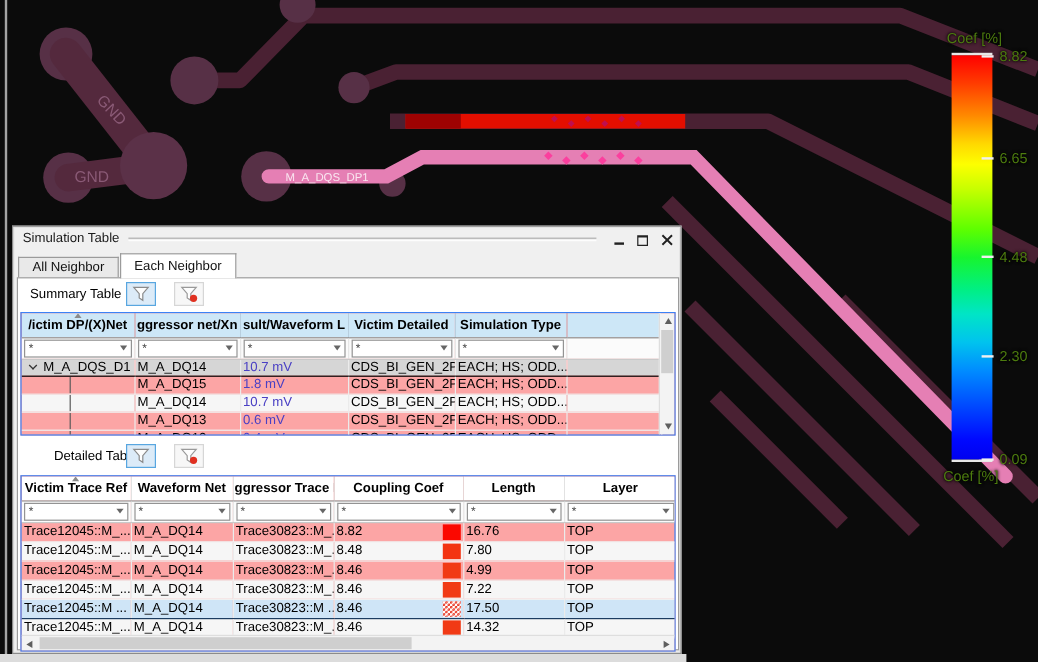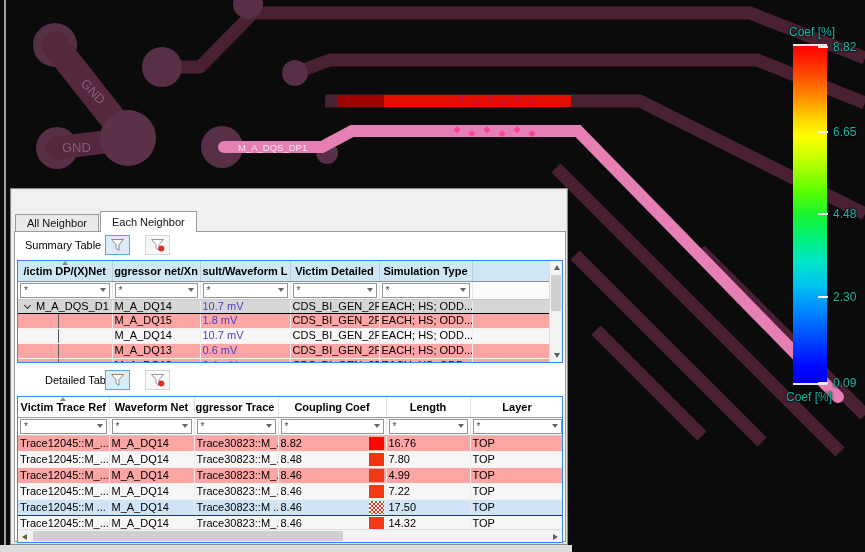--- a/index.html
+++ b/index.html
@@ -3,21 +3,21 @@
 <meta charset="utf-8">
 <style>
   html,body{margin:0;padding:0;background:#000;font-family:"Liberation Sans",sans-serif;}
   #stage{position:relative;width:865px;height:552px;overflow:hidden;background:#0b0b0b;}
   #stage *{box-sizing:border-box;}
 
   
   #pcb{position:absolute;left:0;top:0;}
 
   
-  .cb-label{position:absolute;color:#14b8a6;font-size:12px;text-shadow:0 0 3px #000,0 0 2px #000;white-space:nowrap;}
+  .cb-label{position:absolute;color:#4d7c0f;font-size:12px;text-shadow:0 0 3px #000,0 0 2px #000;white-space:nowrap;}
   #cb-bar{position:absolute;left:793px;top:44px;width:34px;height:341px;
     border-top:2px solid #e8e8e8;border-bottom:2px solid #e8e8e8;
     background:linear-gradient(to bottom,#ff0000 0%,#ff3c00 7%,#ff8a00 15%,#ffd900 22%,#fdff00 27%,#c8ff00 33%,#5eff00 43%,#17f52e 50%,#00ef84 58%,#00e5c6 64%,#00c3ee 71%,#008cff 78%,#0047ff 87%,#0009ff 95%,#0000ef 100%);}
   .cb-tick{position:absolute;left:818px;width:10px;height:2px;background:#f0f0f0;}
 
   
   .titlebar{display:flex;align-items:center;height:20px;padding:0 3px 0 8px;}
   .titlebar .t{font-size:11px;color:#1a1a1a;white-space:nowrap;}
   .tline{flex:1;height:3px;border-top:1px solid #aeaeae;border-bottom:1px solid #fdfdfd;margin:1px 7px 0 7px;}
   .wbtn{width:17px;height:15px;display:flex;align-items:flex-end;justify-content:center;margin-left:3px;}
@@ -161,20 +161,35 @@
   <div class="cb-tick" style="top:296px;"></div>
   <div class="cb-tick" style="top:382px;"></div>
   <div class="cb-label" style="left:833px;top:40px;">8.82</div>
   <div class="cb-label" style="left:833px;top:125px;">6.65</div>
   <div class="cb-label" style="left:833px;top:207px;">4.48</div>
   <div class="cb-label" style="left:833px;top:290px;">2.30</div>
   <div class="cb-label" style="left:833px;top:376px;">0.09</div>
   <div class="cb-label" style="left:786px;top:390px;">Coef [%]</div>
 
   <div id="simwin">
+    <div class="titlebar">
+      <span class="t">Simulation Table</span>
+      <span class="tline"></span>
+      <span class="wbtn">
+          <span class="g-min"></span>
+        </span>
+      <span class="wbtn">
+          <span class="g-max"></span>
+        </span>
+      <span class="wbtn">
+        <svg width="10" height="10" viewBox="0 0 10 10" style="margin-bottom:2px">
+          <path d="M1,1 L9,9 M9,1 L1,9" stroke="#222" stroke-width="1.6"></path>
+        </svg>
+      </span>
+    </div>
     <div id="tabs">
       <div class="tab">All Neighbor</div>
       <div class="tab active">Each Neighbor</div>
     </div>
     <div id="client">
 
       <div class="seclabel" style="left:10px;top:7px;">Summary Table</div>
       <div class="fbtn" style="left:90px;top:3px;">
         <svg width="15" height="14" viewBox="0 0 15 14">
           <path d="M1.5 1.5 h12 l-4.5 5.2 v5.6 l-3 -2 v-3.6 z" fill="#fdfdfd" stroke="#8a8a8a"></path>

